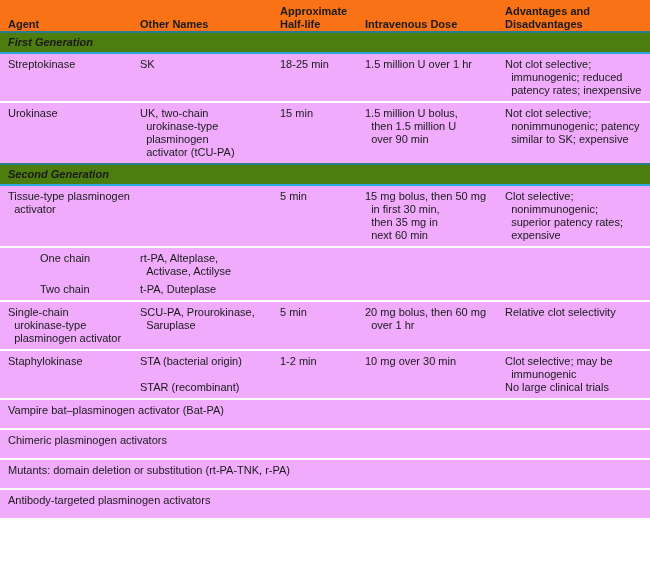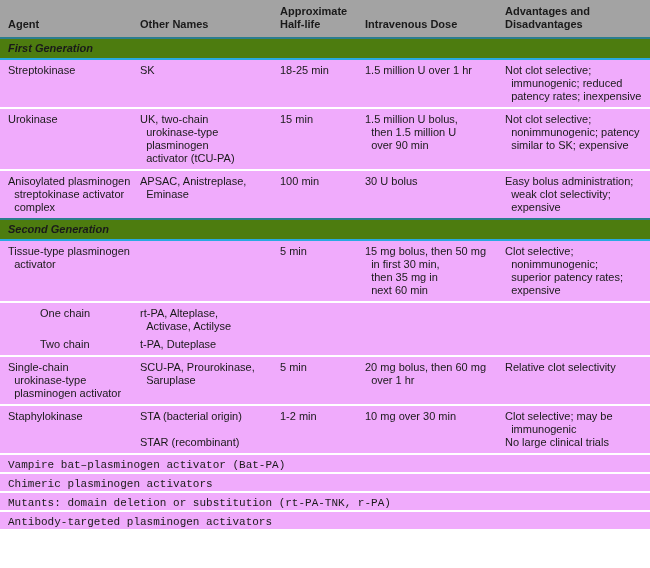--- a/index.html
+++ b/index.html
@@ -23,25 +23,25 @@
   th, td {
     vertical-align: top;
     text-align: left;
     white-space: pre-wrap;
     font-size: 11px;
     line-height: 13px;
     padding: 4px 4px 4px 2px;
     overflow: hidden;
   }
   thead th {
-    background: #a3a3a3;
+    background: #f97316;
     vertical-align: bottom;
     font-weight: bold;
     padding-top: 5px;
-    padding-bottom: 6px;
+    padding-bottom: 0;
   }
   tbody td {
     background: #f0abfc;
     border-top: 2px solid #ffffff;
   }
   th.c0, td.c0 { padding-left: 8px; }
 
   tr.section td, tr.section3 td {
     background: #4d7c0f;
     font-weight: bold;
@@ -57,21 +57,21 @@
 
   tr.section3 td {
     border-top: 2px solid #ffffff;
     border-bottom: 2px solid #2b7d8e;
   }
   tr.section3 + tr td { border-top: 2px solid #29a9e1; }
 
   tr.sub td { border-top: none; padding-top: 1px; margin-left: 7px; }
   tr.subfirst td:first-child, tr.sub td:first-child { padding-left: 40px; }
 
-  tr.wide td { padding-top: 4px; padding-bottom: 0; font-family: Liberation Mono, monospace; }
+  tr.wide td { padding-top: 4px; padding-bottom: 11px; }
 </style>
 </head>
 <body>
 
 <div class="page">
   <table class="agents">
     <colgroup>
       <col style="width:138px">
       <col style="width:140px">
       <col style="width:85px">
@@ -108,32 +108,20 @@
   urokinase-type
   plasminogen
   activator (tCU-PA)</td>
           <td class="c2">15 min</td>
           <td class="c3">1.5 million U bolus,
   then 1.5 million U
   over 90 min</td>
           <td class="c4">Not clot selective;
   nonimmunogenic; patency
   similar to SK; expensive</td>
-        </tr>
-        <tr class="data">
-          <td class="c0">Anisoylated plasminogen
-  streptokinase activator
-  complex</td>
-          <td class="c1">APSAC, Anistreplase,
-  Eminase</td>
-          <td class="c2">100 min</td>
-          <td class="c3">30 U bolus</td>
-          <td class="c4">Easy bolus administration;
-  weak clot selectivity;
-  expensive</td>
         </tr>
         <tr class="section">
           <td colspan="5" class="c0">Second Generation</td>
         </tr>
         <tr class="data">
           <td class="c0">Tissue-type plasminogen
   activator</td>
           <td class="c1"></td>
           <td class="c2">5 min</td>
           <td class="c3">15 mg bolus, then 50 mg

